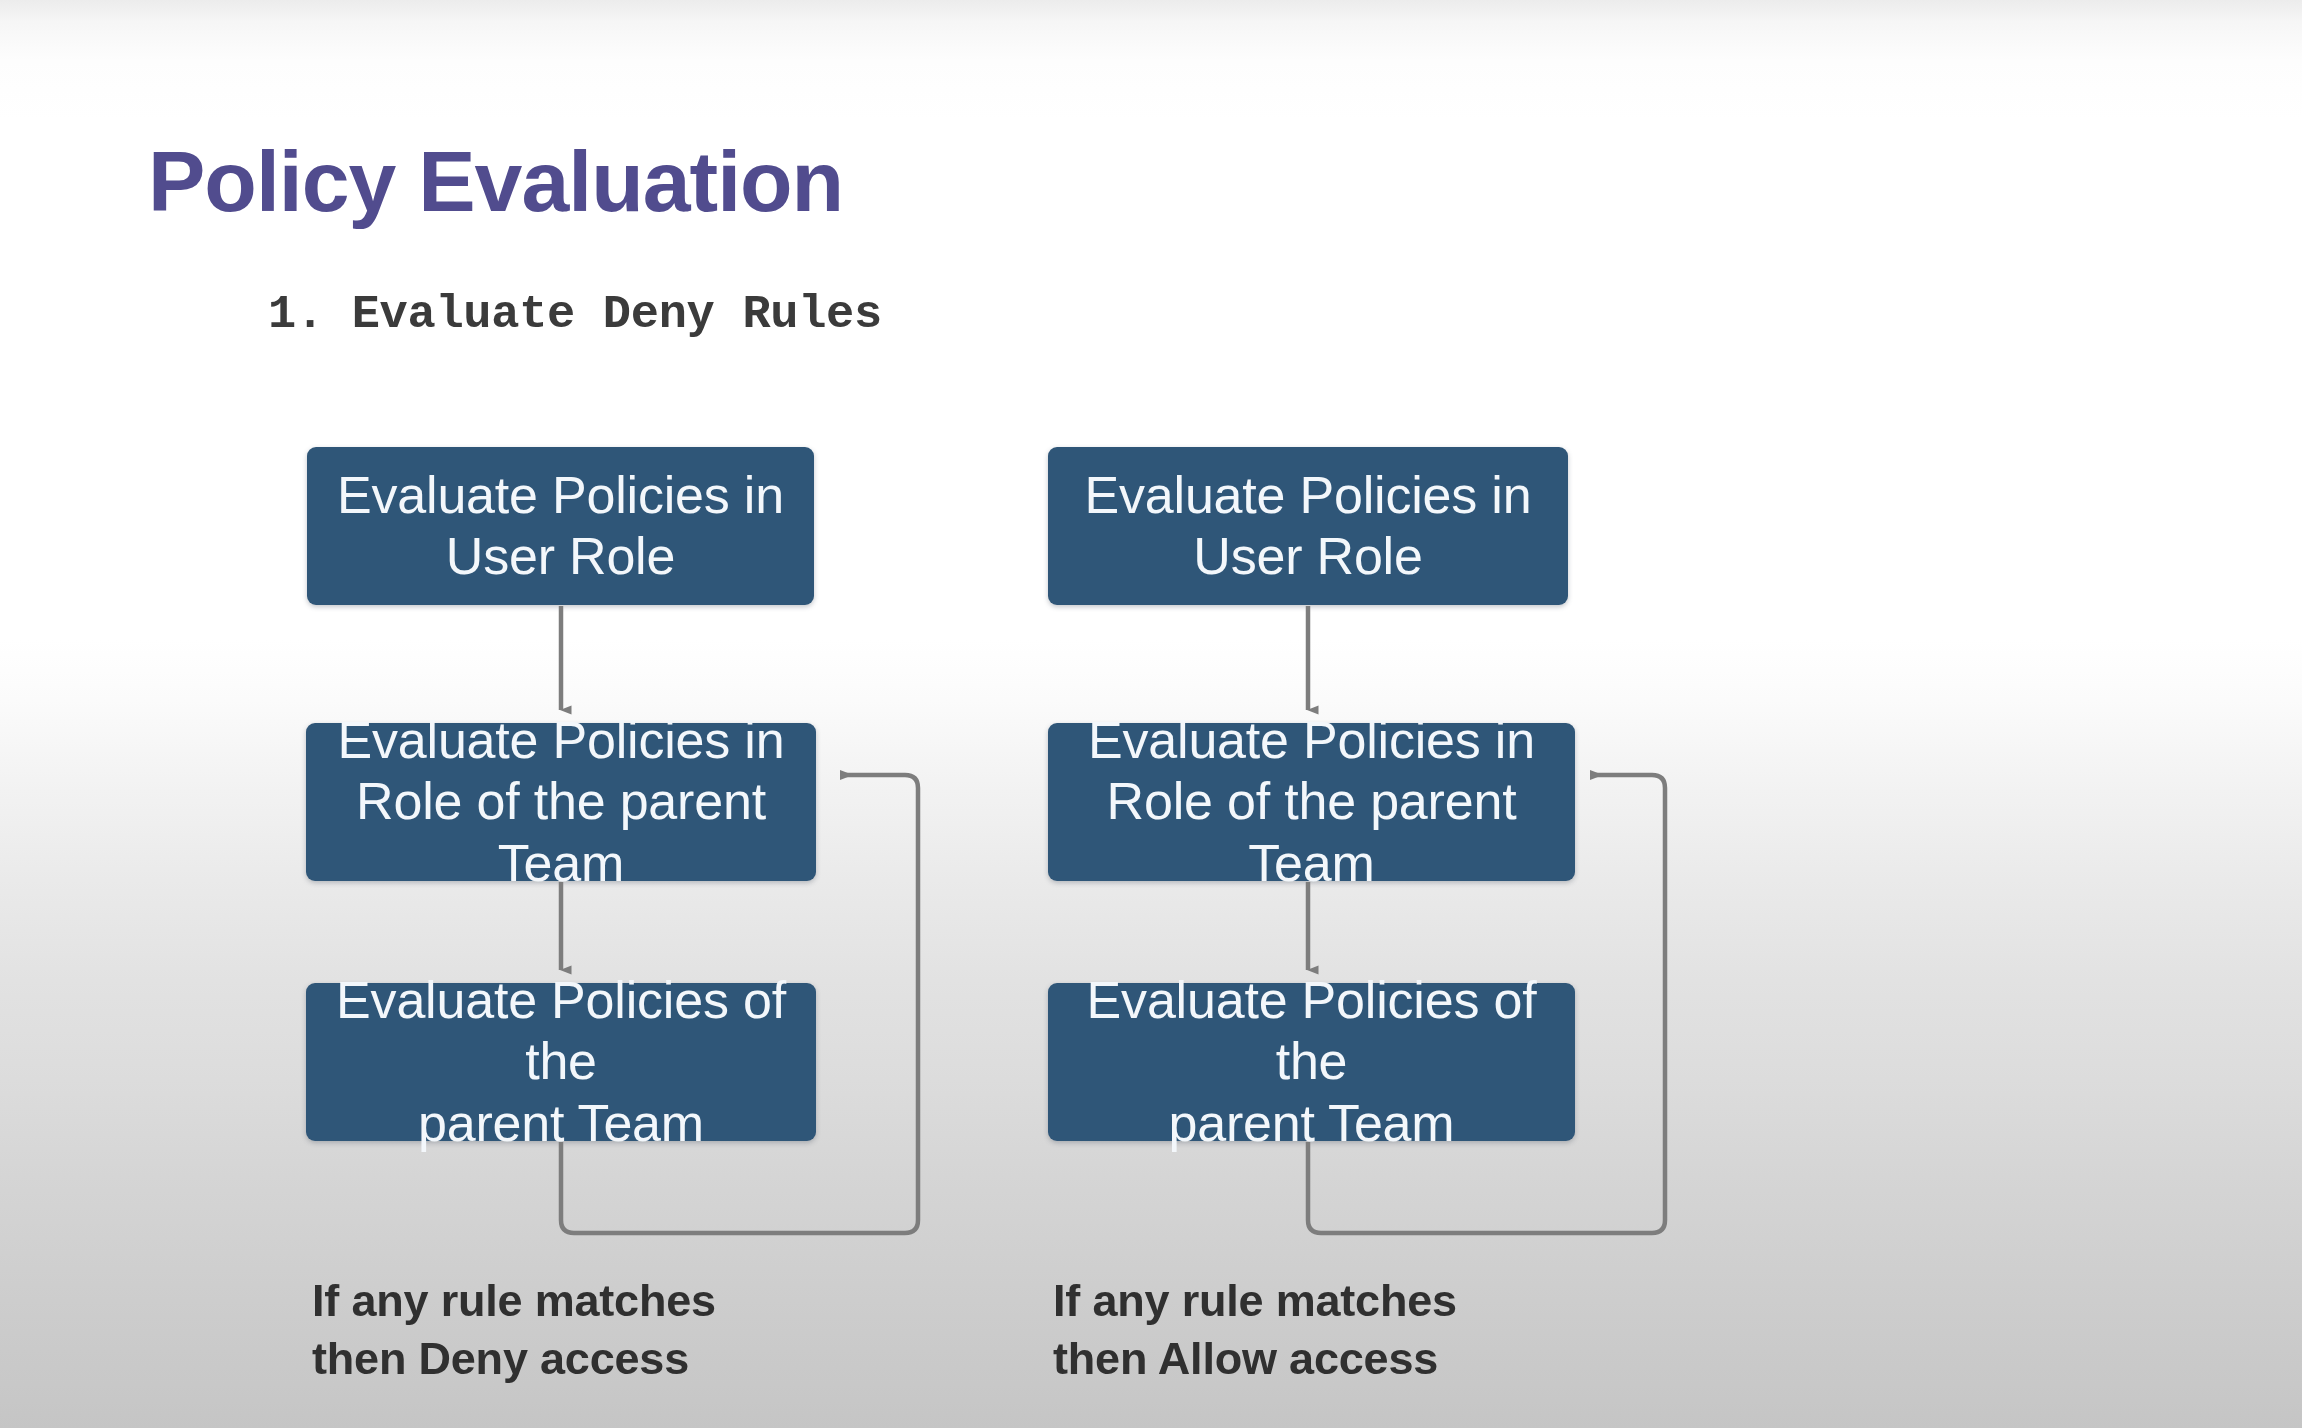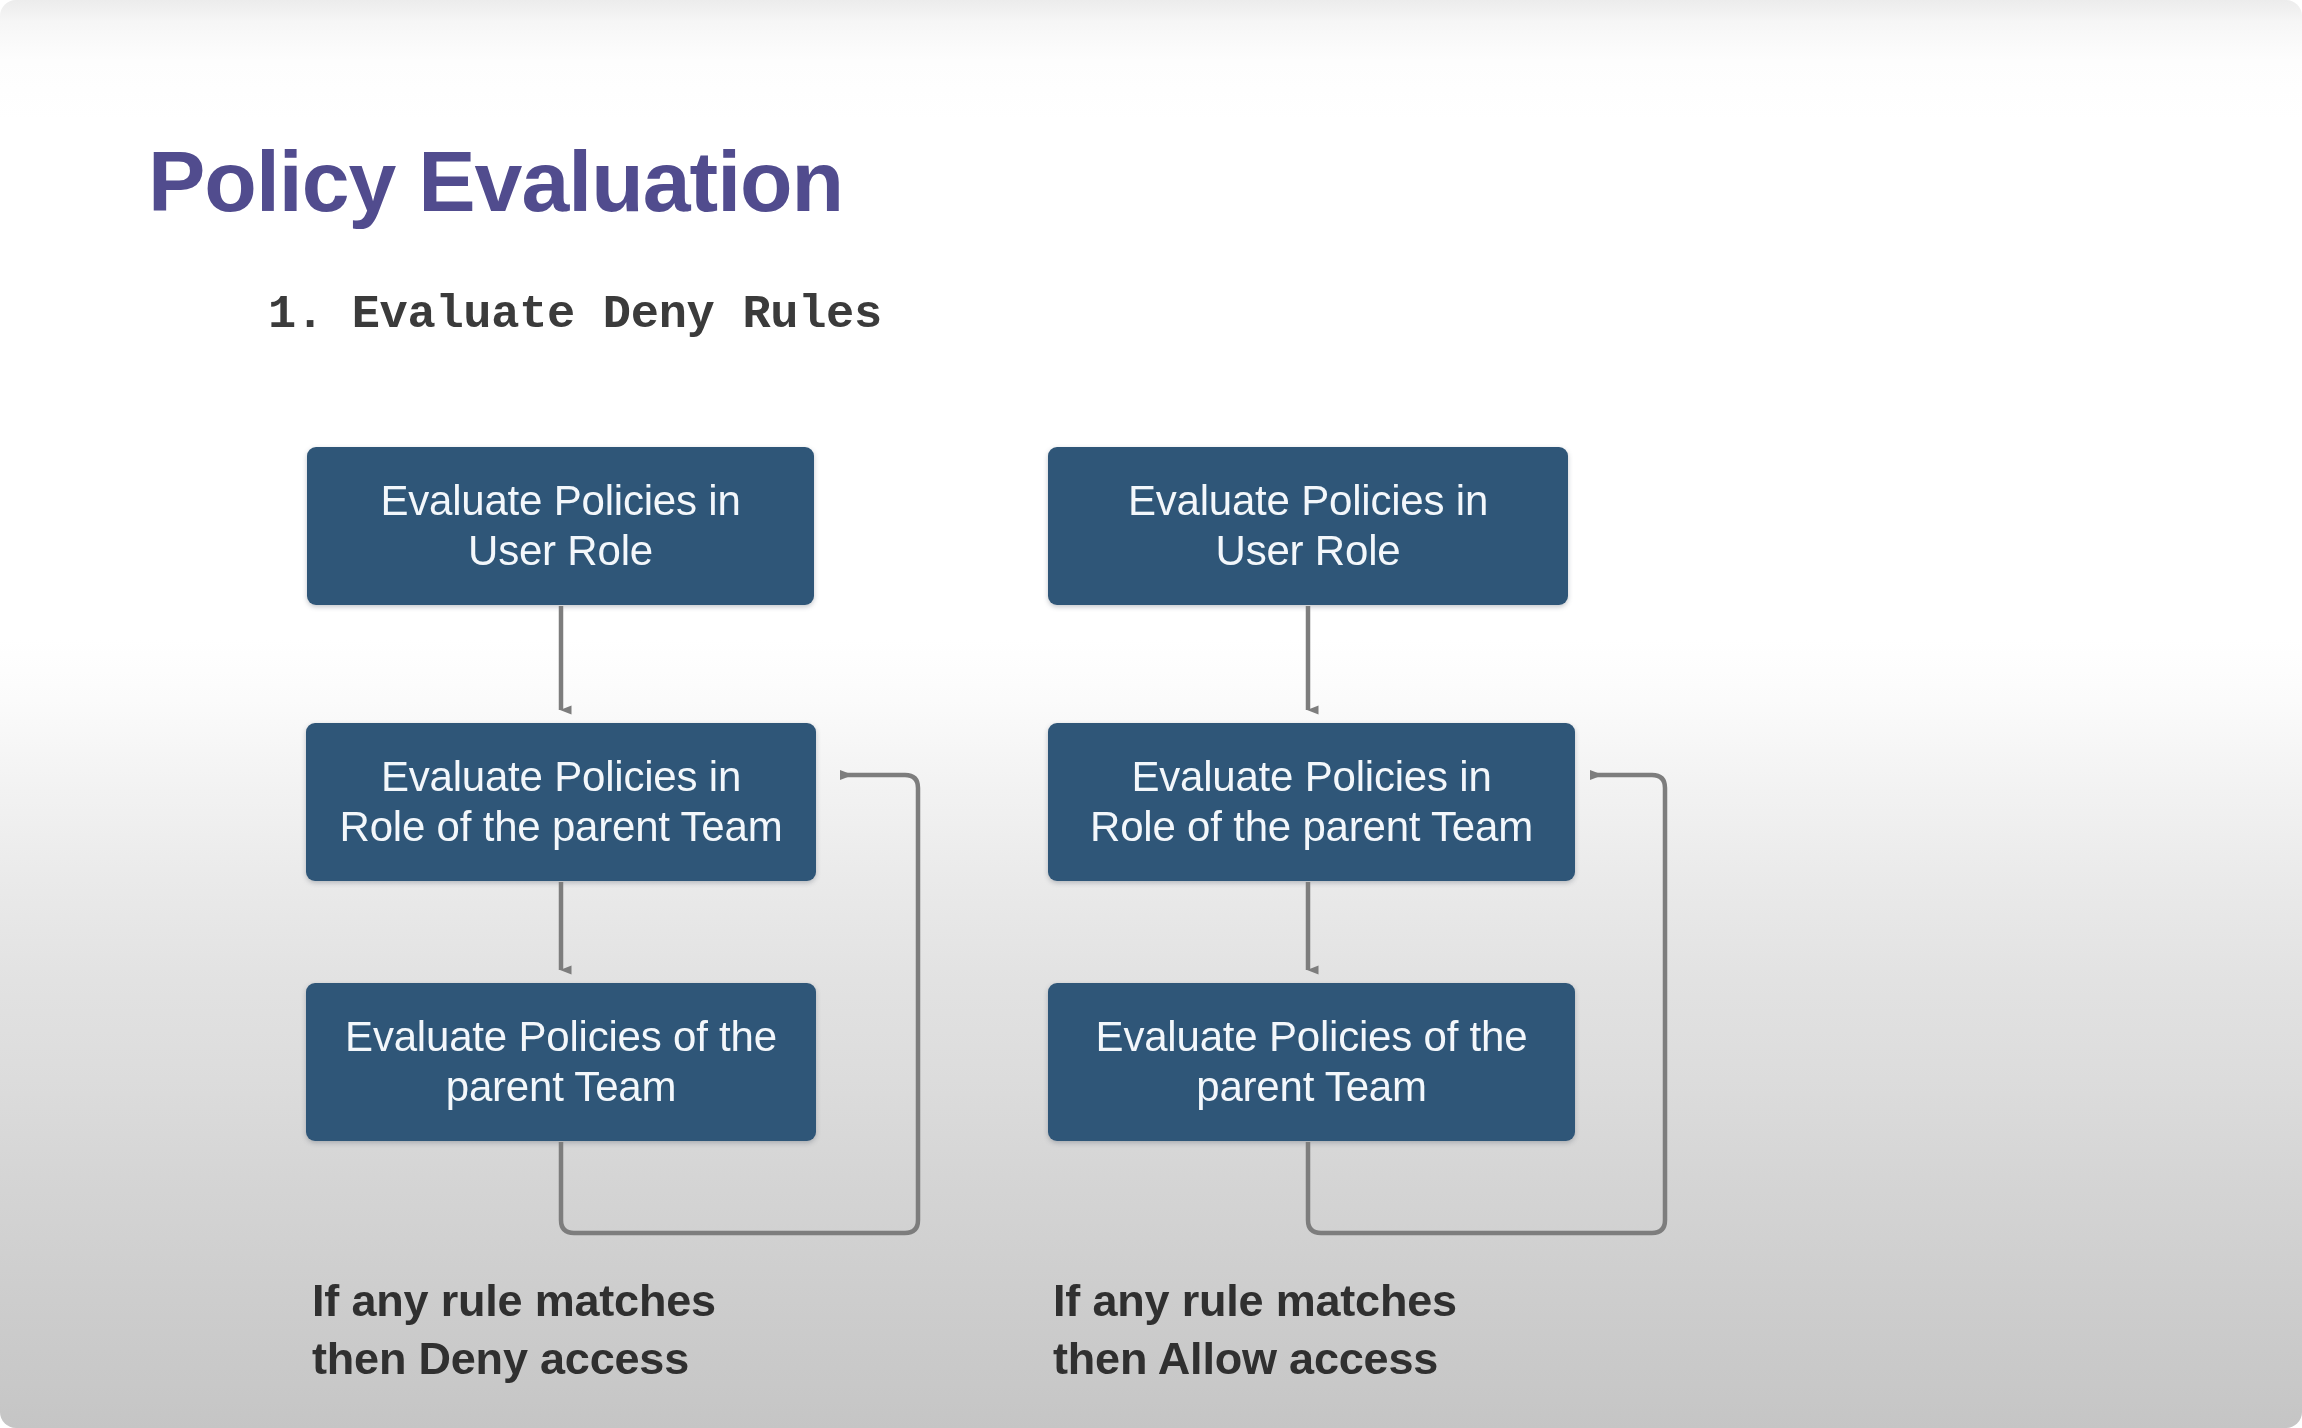--- a/index.html
+++ b/index.html
@@ -22,21 +22,20 @@
         #ffffff 640px,
         #fbfbfb 700px,
         #f2f2f2 790px,
         #eaeaea 880px,
         #e2e2e2 980px,
         #dcdcdc 1080px,
         #d4d4d4 1190px,
         #cdcdcd 1300px,
         #c7c7c7 1400px,
         #c5c5c5 1428px);
-    border-radius: 16px;
   }
 
   
   #page-title {
     position: absolute;
     left: 148px;
     top: 138px;
     font-size: 86px;
     font-weight: bold;
     letter-spacing: -1px;
@@ -63,21 +62,21 @@
   .flow-box {
     position: absolute;
     background: #2f5678;
     color: #f3f7fb;
     border-radius: 9px;
     box-shadow: 0 2px 5px rgba(60,70,85,0.30);
     display: flex;
     align-items: center;
     justify-content: center;
     text-align: center;
-    font-size: 42px;
+    font-size: 52px;
     line-height: 1.18;
     letter-spacing: -0.2px;
     box-sizing: border-box;
     padding: 4px 10px;
   }
 
   
   #box-c0-r0 { left: 307px;  top: 447px;  width: 507px;  height: 158px; }
   #box-c0-r1 { left: 306px;  top: 723px;  width: 510px;  height: 158px; }
   #box-c0-r2 { left: 306px;  top: 983px;  width: 510px;  height: 158px; }

